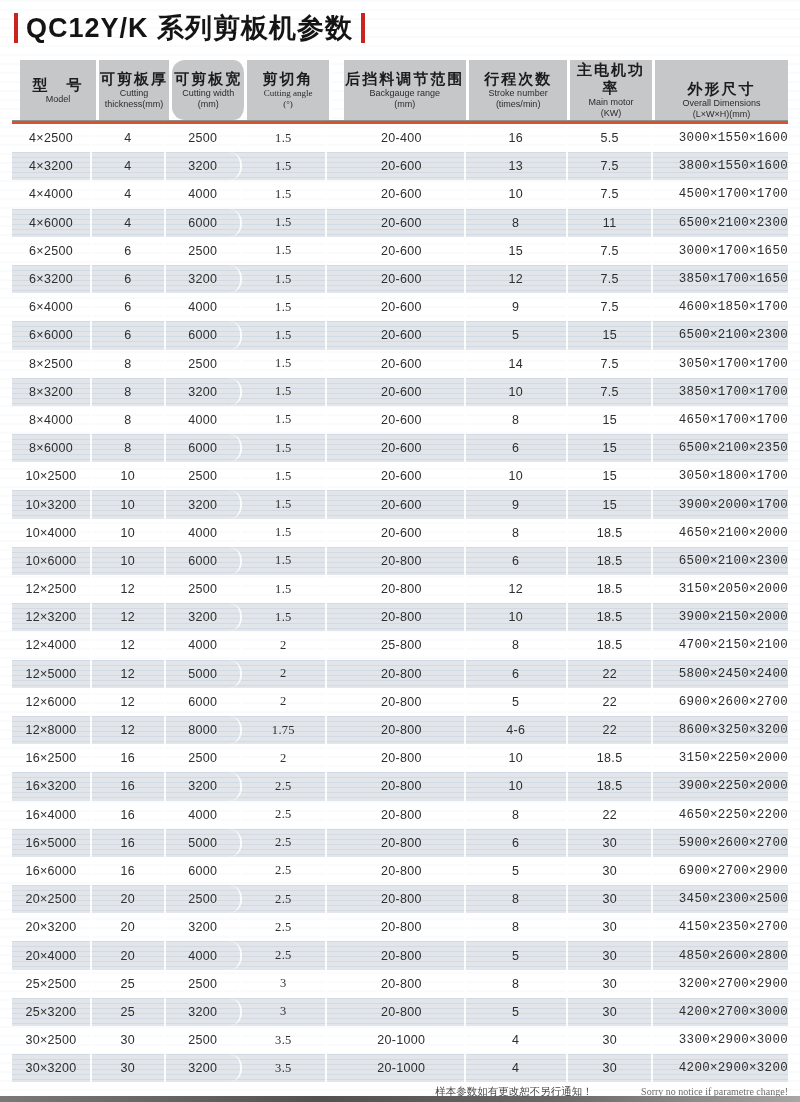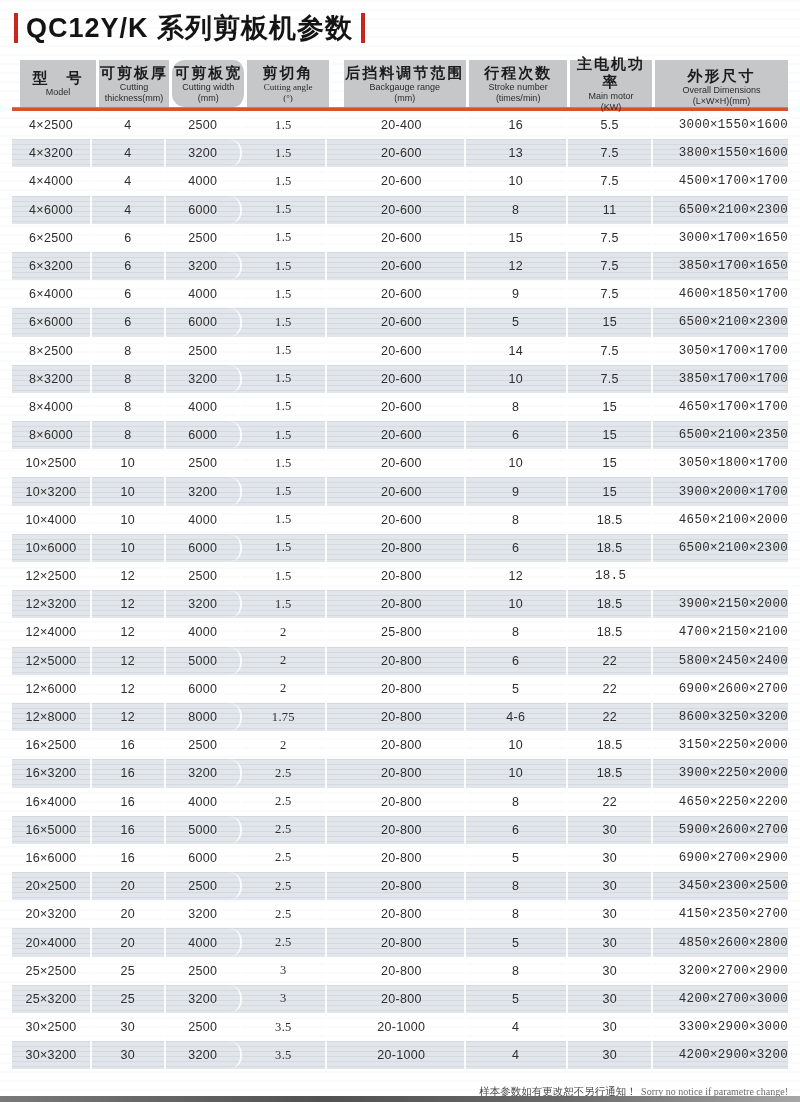--- a/index.html
+++ b/index.html
@@ -6,21 +6,21 @@
   body { font-family:"Liberation Sans", sans-serif; }
   .page {
     position:relative; width:800px; height:1102px; background:#fff; overflow:hidden;
     background-image: repeating-linear-gradient(180deg, rgba(205,215,228,0.10) 0 2px, rgba(255,255,255,0) 2px 9px);
   }
   .title-wrap { position:absolute; top:10px; left:14px; display:flex; align-items:center;justify-content:space-between; }
   .accent-bar { width:4px; height:30px; background:var(--accent-red,#c9241e); }
   .page-title { font-size:27px; font-weight:bold; color:#141414; letter-spacing:1px; margin:0 8px; white-space:nowrap; }
 
   .spec-table { position:absolute; left:12px; top:60px; width:776px; }
-  .thead { display:flex; height:47px;padding-left:8px; }
+  .thead { display:flex; height:60px;padding-left:8px; }
   .th {
     background:var(--header-bg,#c6c7c9); box-sizing:border-box; border-right:3px solid #fff;
     display:flex; flex-direction:column; justify-content:center; align-items:center; text-align:center;
   }
   .th:last-child { border-right:none; }
   .th-zh { font-size:15px; font-weight:bold; color:#1c1c1c; letter-spacing:2px; line-height:18px; }
   .th-en { font-size:9px; color:#2c2c2c; line-height:11px; letter-spacing:0; }
   .orange-line { height:3px; background:var(--accent-orange,#d8532b); border-top:1px solid #90908f; }
 
   .tbody { display:flex; flex-direction:column; }
@@ -35,21 +35,21 @@
     font-size:12.5px; color:#2e2e2e; letter-spacing:0.3px;
   }
   .td:last-child { border-right:none;font-family:Liberation Mono, monospace; }
 
   .c0 { flex:0 0 10.3%; } .c1 { flex:0 0 9.5%; } .c2 { flex:0 0 9.8%;border-radius:13px; }
   .c3 { flex:0 0 11.0%;font-family:Liberation Serif, serif; } .c4 { flex:0 0 16.3%;margin-left:12px; } .c5 { flex:0 0 13.2%; }
   .c6 { flex:0 0 11.0%; } .c7 { flex:1 1 auto;justify-content:flex-end; }
 
   .footer-note { position:absolute; top:1081px; right:12px; text-align:right; white-space:nowrap; }
   .footer-zh { font-size:10.5px; color:#4a4a4a; }
-  .footer-en { font-size:10px; color:#6b6b6b; font-family:"Liberation Serif", serif; }
+  .footer-en { font-size:10px; color:#6b6b6b; font-family:"Liberation Serif", serif;margin-left:44px; }
 
   .bottom-edge {
     position:absolute; left:0; bottom:0; width:100%; height:6px;
     background:linear-gradient(90deg, #6a6a6a 0%, #3e3e3e 40%, #585858 70%, #9d9d9d 100%);
     opacity:0.9;
   }
 </style>
 </head>
 <body>
 
@@ -266,20 +266,21 @@
           <div class="td c7">6500×2100×2300</div>
         </div>
         <div class="row">
           <div class="td c0">12×2500</div>
           <div class="td c1">12</div>
           <div class="td c2">2500</div>
           <div class="td c3">1.5</div>
           <div class="td c4">20-800</div>
           <div class="td c5">12</div>
           <div class="td c6">18.5</div>
+          <div class="td c7">3150×2050×2000</div>
         </div>
         <div class="row alt">
           <div class="td c0">12×3200</div>
           <div class="td c1">12</div>
           <div class="td c2">3200</div>
           <div class="td c3">1.5</div>
           <div class="td c4">20-800</div>
           <div class="td c5">10</div>
           <div class="td c6">18.5</div>
           <div class="td c7">3900×2150×2000</div>

